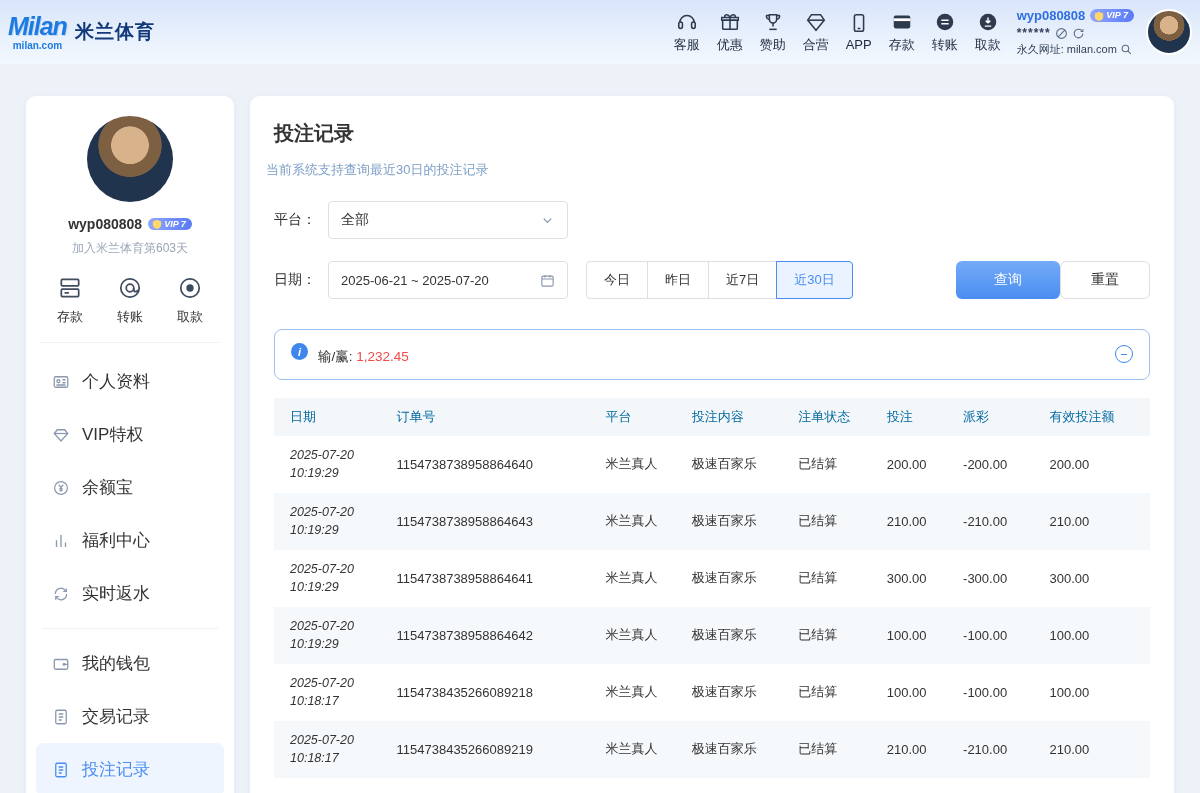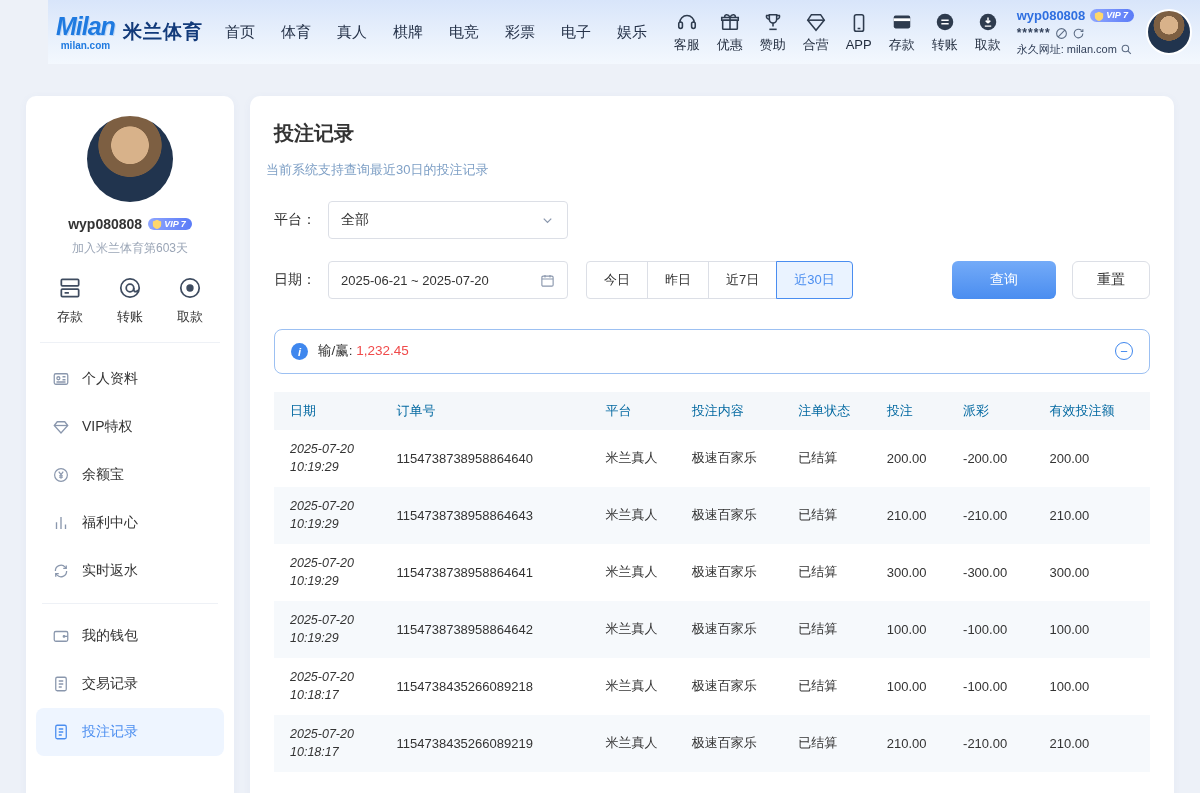--- a/index.html
+++ b/index.html
@@ -11,21 +11,20 @@
   }
   svg { display: block; }
 
   
   .topbar {
     height: 64px;
     display: flex;
     align-items: center;
     padding: 0 8px;
     background: linear-gradient(180deg, #d8e5fa 0%, #e8f0fc 55%, #f3f8fe 100%);
-    margin-left: 48px;
   }
   .logo { display: flex; align-items: center; gap: 8px; cursor: pointer; }
   .logo-left { display: flex; flex-direction: column; align-items: center; line-height: 1; }
   .logo-script {
     font-style: italic; font-weight: bold; font-size: 25px; color: #1f7ae0;
     letter-spacing: -1px; text-shadow: 1px 1px 0 #bcd6f7;
   }
   .logo-domain { font-size: 10px; color: #1f7ae0; font-weight: bold; margin-top: 2px; }
   .logo-cn { font-size: 19px; font-weight: bold; color: #123a7a; letter-spacing: 1px; }
 
@@ -72,21 +71,21 @@
   .sb-username { font-size: 14px; font-weight: bold; color: #333; }
   .sb-joined { text-align: center; font-size: 12px; color: #9aa5b6; margin-top: 8px; }
   .sb-quick { display: flex; justify-content: space-around; margin: 18px 14px 16px; }
   .sb-quick-item { display: flex; flex-direction: column; align-items: center; gap: 7px; cursor: pointer; }
   .sb-quick-item .qicon { width: 26px; height: 26px; color: #3f4c60; }
   .sb-quick-item .qlabel { font-size: 13px; color: #333; }
   .sb-divider { border-top: 1px solid #eef1f6; margin: 0 14px; }
   .sb-menu { padding: 12px 10px; }
   .sb-item {
     display: flex; align-items: center; gap: 12px; padding: 15px 16px;
-    font-size: 14px; color: #333; border-radius: 8px; cursor: pointer;
+    font-size: 17px; color: #333; border-radius: 8px; cursor: pointer;
   }
   .sb-item .micon { width: 18px; height: 18px; color: #8a97ad; }
   .sb-item.active { background: #eef5ff; color: #4a8df0; }
   .sb-item.active .micon { color: #4a8df0; }
 
   
   .content {
     flex: 1; background: #fff; border-radius: 10px; min-height: 760px;
     padding: 24px 0 0; box-shadow: 0 2px 8px rgba(80,110,170,.06); overflow: hidden;
   }
@@ -107,42 +106,42 @@
   .range-group { display: flex; margin-left: 18px; }
   .range-btn {
     height: 38px; padding: 0 17px; border: 1px solid #dcdfe6; background: #fff;
     font-size: 13px; color: #333; margin-left: -1px; cursor: pointer;
     font-family: inherit; position: relative;
   }
   .range-btn:first-child { border-radius: 4px 0 0 4px; margin-left: 0; }
   .range-btn:last-child { border-radius: 0 4px 4px 0; }
   .range-btn.active { color: #4a8df0; border-color: #4a8df0; background: #eaf3ff; z-index: 1; }
 
-  .filter-actions { margin-left: auto; display: flex; gap: 16px; }
+  .filter-actions { margin-left: auto; display: flex; }
   .btn-primary {
     width: 104px; height: 38px; border: none; border-radius: 6px; cursor: pointer;
     background: linear-gradient(180deg, #74abf8, #4a8df0); color: #fff; font-size: 14px;
     font-family: inherit;
   }
   .btn-plain {
-    width: 78px; height: 38px; border: 1px solid #dcdfe6; border-radius: 6px; cursor: pointer;
+    width: 90px; height: 38px; border: 1px solid #dcdfe6; border-radius: 6px; cursor: pointer;
     background: #fff; color: #333; font-size: 14px; font-family: inherit;
   }
 
   .summary-banner {
     margin: 30px 24px 0; border: 1px solid #9cc0f2; border-radius: 8px;
     padding: 12px 16px; display: flex; gap: 10px; align-items: flex-start;
   }
   .info-icon {
     width: 17px; height: 17px; border-radius: 50%; background: #3f87ee; color: #fff;
     font-size: 11px; font-weight: bold; display: flex; align-items: center; justify-content: center;
     font-style: italic; flex-shrink: 0; margin-top: 1px;
   }
   .summary-text { font-size: 13.5px; color: #333; line-height: 1.4; }
-  .summary-line2 { }
+  .summary-line2 { margin-top: 6px; }
   .loss-value { color: #f04a4a; }
   .collapse-icon {
     margin-left: auto; align-self: center; width: 18px; height: 18px; border-radius: 50%;
     border: 1.5px solid #3f87ee; color: #3f87ee; display: flex; align-items: center;
     justify-content: center; font-size: 13px; cursor: pointer; line-height: 1;
   }
 
   table.records { width: calc(100% - 48px); margin: 18px 24px 0; border-collapse: collapse; }
   table.records th {
     background: #f4f7fa; height: 38px; text-align: left; padding: 0 10px;
@@ -158,30 +157,20 @@
 
 <header class="topbar">
   <div class="logo">
     <div class="logo-left">
       <span class="logo-script">Milan</span>
       <span class="logo-domain">milan.com</span>
     </div>
     <span class="logo-cn">米兰体育</span>
   </div>
 
-  <nav class="main-nav">
-    <span class="nav-item">首页</span>
-    <span class="nav-item">体育</span>
-    <span class="nav-item">真人</span>
-    <span class="nav-item">棋牌</span>
-    <span class="nav-item">电竞</span>
-    <span class="nav-item">彩票</span>
-    <span class="nav-item">电子</span>
-    <span class="nav-item">娱乐</span>
-  </nav>
 
   <div class="topbar-actions">
     <div class="tb-action">
       <span class="ticon">
         <svg viewBox="0 0 24 24" fill="none" stroke="currentColor" stroke-width="1.7">
             <path d="M4 13a8 8 0 0 1 16 0"></path>
             <rect x="3" y="12" width="4" height="7" rx="2"></rect>
             <rect x="17" y="12" width="4" height="7" rx="2"></rect>
           </svg>
       </span>

